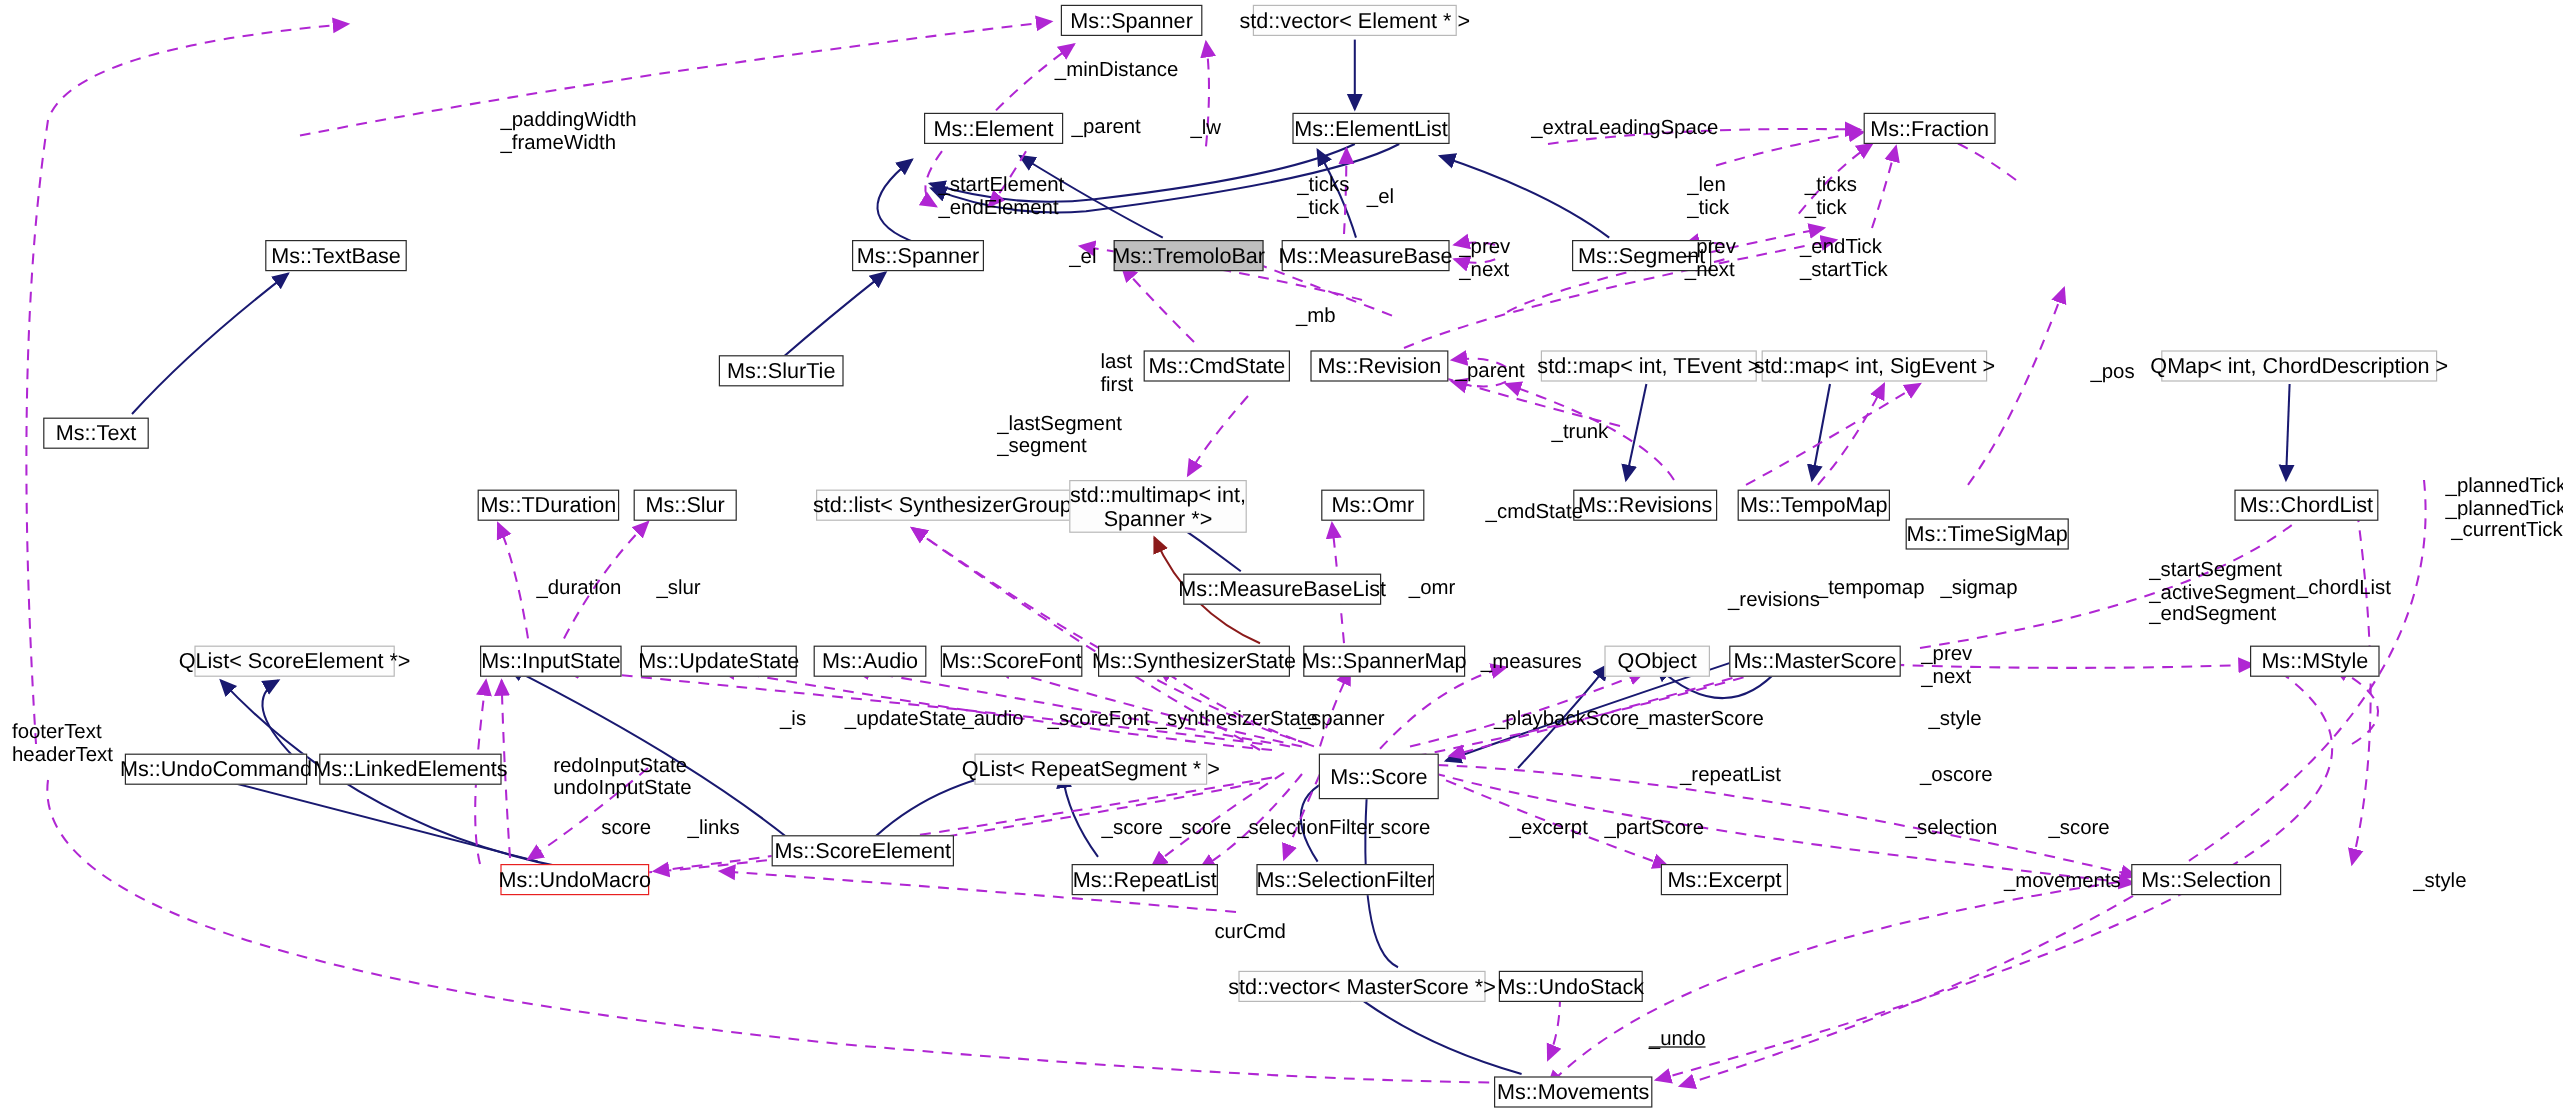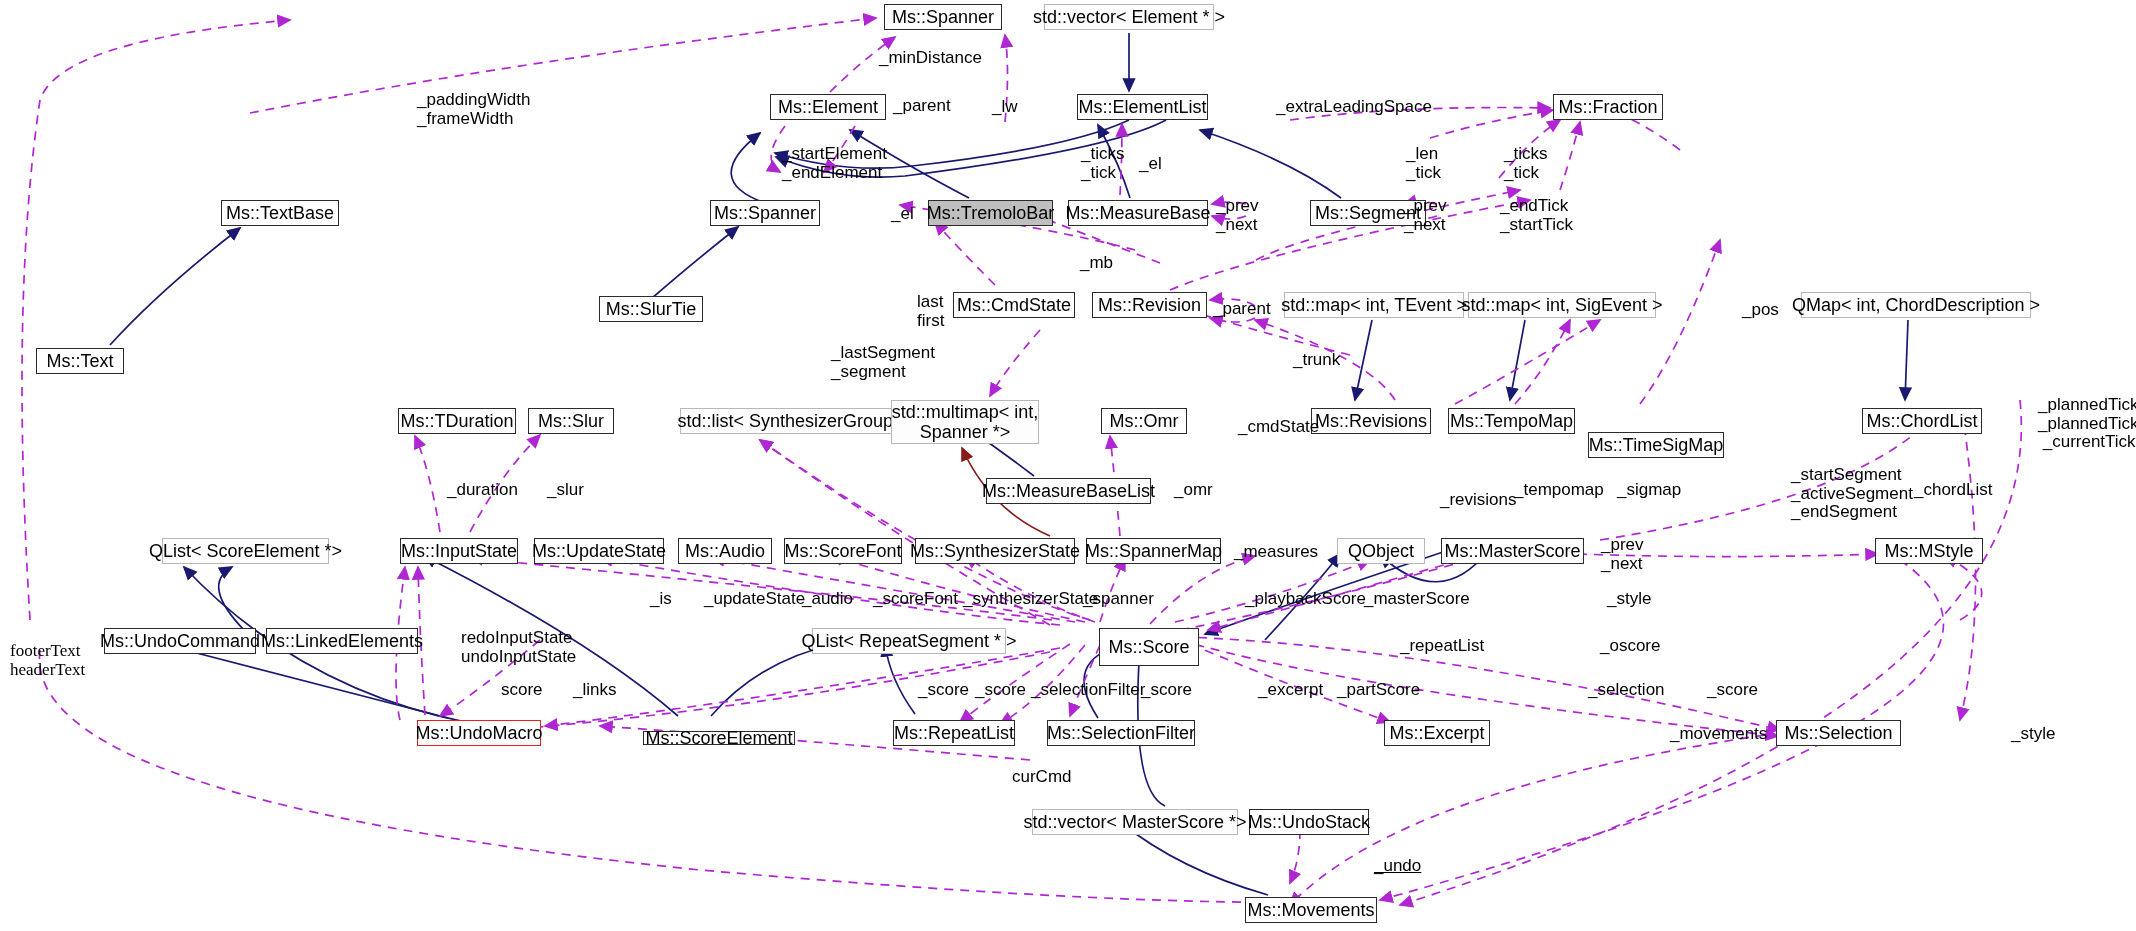--- a/index.html
+++ b/index.html
@@ -179,21 +179,21 @@
       <div class="node " style="left: 915px; top: 538px; width: 160px; height: 26px;">Ms::SynthesizerState</div>
       <div class="node " style="left: 1086px; top: 538px; width: 135px; height: 26px;">Ms::SpannerMap</div>
       <div class="node template" style="left: 1337px; top: 538px; width: 88px; height: 26px;">QObject</div>
       <div class="node " style="left: 1441px; top: 538px; width: 143px; height: 26px;">Ms::MasterScore</div>
       <div class="node " style="left: 1875px; top: 538px; width: 108px; height: 26px;">Ms::MStyle</div>
       <div class="node " style="left: 104px; top: 628px; width: 152px; height: 26px;">Ms::UndoCommand</div>
       <div class="node " style="left: 266px; top: 628px; width: 152px; height: 26px;">Ms::LinkedElements</div>
       <div class="node template" style="left: 812px; top: 628px; width: 194px; height: 26px;">QList&lt; RepeatSegment * &gt;</div>
       <div class="node " style="left: 1099px; top: 628px; width: 100px; height: 38px;">Ms::Score</div>
       <div class="node hl" style="left: 417px; top: 720px; width: 124px; height: 26px;">Ms::UndoMacro</div>
-      <div class="node " style="left: 643px; top: 731px; width: 152px; height: 14px; text-align: center;">Ms::ScoreElement</div>
+      <div class="node " style="left: 643px; top: 696px; width: 152px; height: 26px; text-align: center;">Ms::ScoreElement</div>
       <div class="node " style="left: 893px; top: 720px; width: 122px; height: 26px;">Ms::RepeatList</div>
       <div class="node " style="left: 1047px; top: 720px; width: 148px; height: 26px;">Ms::SelectionFilter</div>
       <div class="node " style="left: 1384px; top: 720px; width: 106px; height: 26px;">Ms::Excerpt</div>
       <div class="node " style="left: 1776px; top: 720px; width: 125px; height: 26px;">Ms::Selection</div>
       <div class="node template" style="left: 1032px; top: 809px; width: 206px; height: 26px;">std::vector&lt; MasterScore *&gt;</div>
       <div class="node " style="left: 1249px; top: 809px; width: 120px; height: 26px;">Ms::UndoStack</div>
       <div class="node " style="left: 1245px; top: 897px; width: 132px; height: 26px;">Ms::Movements</div>
     </div>
   <div id="labels-layer">
       <div class="elabel" style="left: 879px; top: 49px;">_minDistance</div>
@@ -245,21 +245,21 @@
       <div class="elabel" style="left: 802px; top: 590px;">_audio</div>
       <div class="elabel" style="left: 873px; top: 590px;">_scoreFont</div>
       <div class="elabel" style="left: 963px; top: 590px;">_synthesizerState</div>
       <div class="elabel" style="left: 1083px; top: 590px;">_spanner</div>
       <div class="elabel" style="left: 1234px; top: 543px;">_measures</div>
       <div class="elabel" style="left: 1245px; top: 590px;">_playbackScore</div>
       <div class="elabel" style="left: 1364px; top: 590px;">_masterScore</div>
       <div class="elabel" style="left: 1601px; top: 536px;">_prev
 _next</div>
       <div class="elabel" style="left: 1607px; top: 590px;">_style</div>
-      <div class="elabel" style="left: 10px; top: 642px; font-family: Liberation Serif, serif;">footerText
+      <div class="elabel" style="left: 10px; top: 601px;">footerText
 headerText</div>
       <div class="elabel" style="left: 461px; top: 629px;">redoInputState
 undoInputState</div>
       <div class="elabel" style="left: 1400px; top: 637px;">_repeatList</div>
       <div class="elabel" style="left: 1600px; top: 637px;">_oscore</div>
       <div class="elabel" style="left: 501px; top: 681px;">score</div>
       <div class="elabel" style="left: 573px; top: 681px;">_links</div>
       <div class="elabel" style="left: 918px; top: 681px;">_score</div>
       <div class="elabel" style="left: 975px; top: 681px;">_score</div>
       <div class="elabel" style="left: 1031px; top: 681px;">_selectionFilter</div>

